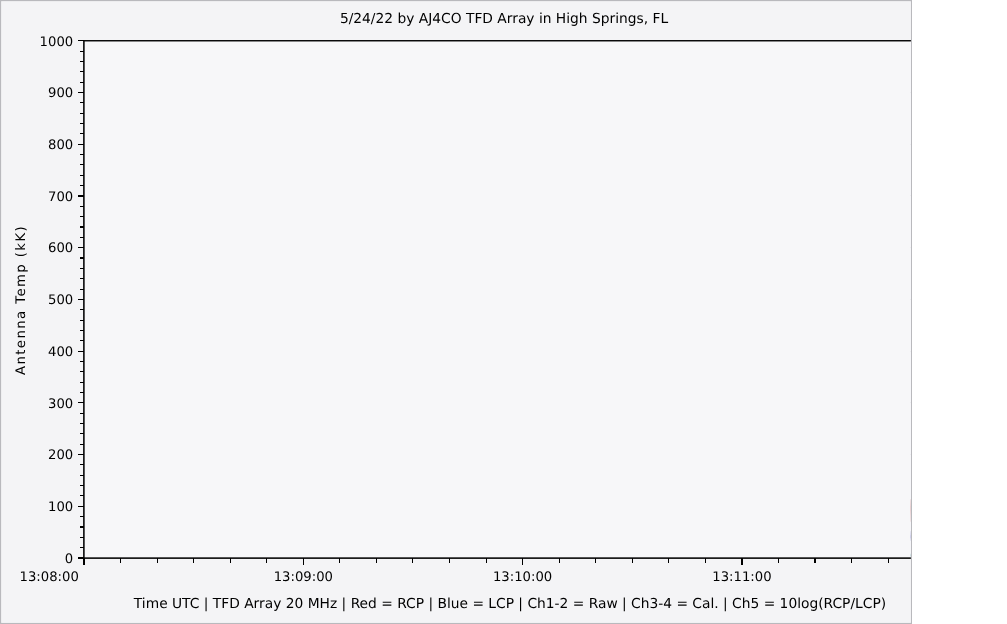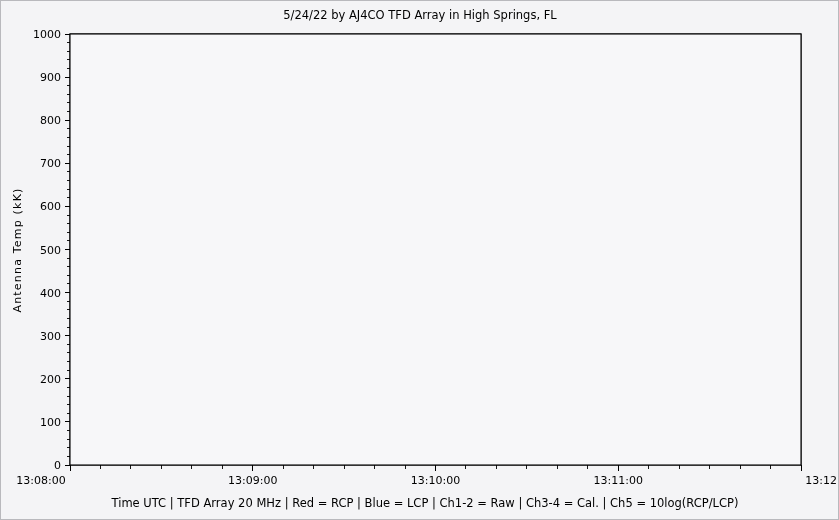--- a/index.html
+++ b/index.html
@@ -3,21 +3,21 @@
 <meta charset="utf-8">
 <title>TFD Array Antenna Temperature Plot</title>
 <style>
   html, body {
     margin: 0;
     padding: 0;
     background: #ffffff;
   }
   #app {
     position: relative;
-    width: 839px;
+    width: 760px;
     height: 520px;
     background: #f4f4f6;
     border: 1px solid #b9b9bd;
     box-sizing: border-box;
     font-family: "DejaVu Sans", "Liberation Sans", sans-serif;
     overflow: hidden;
   }
   #chart-svg {
     position: absolute;
     left: 0;

